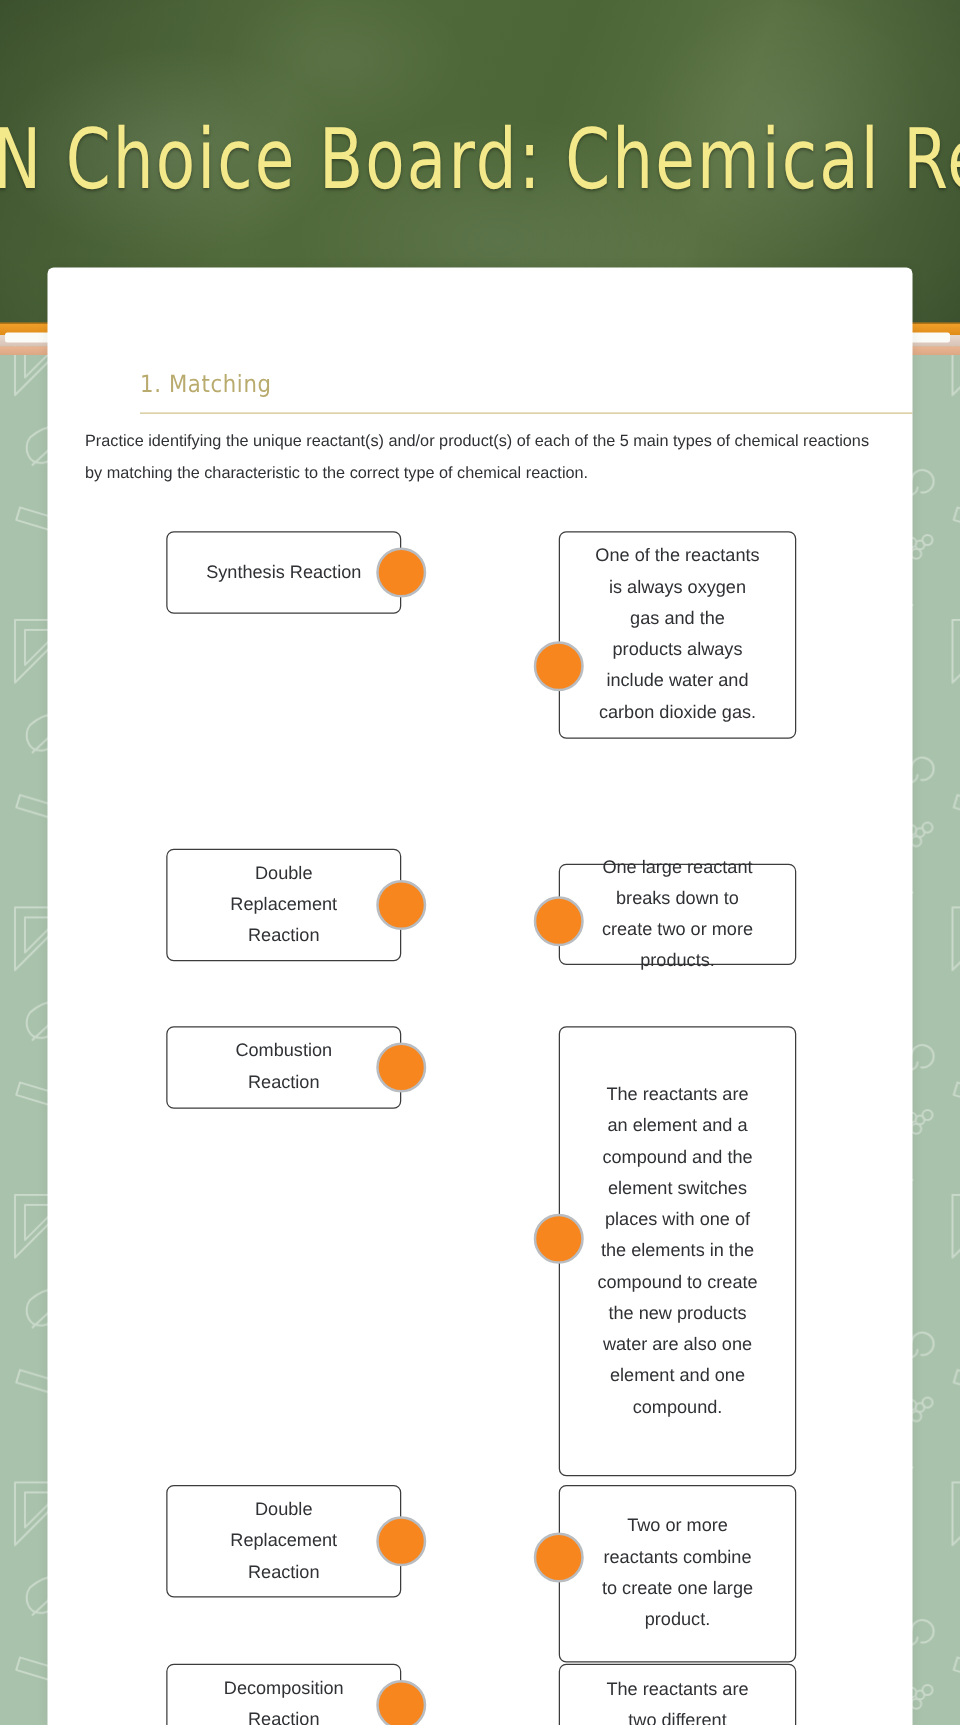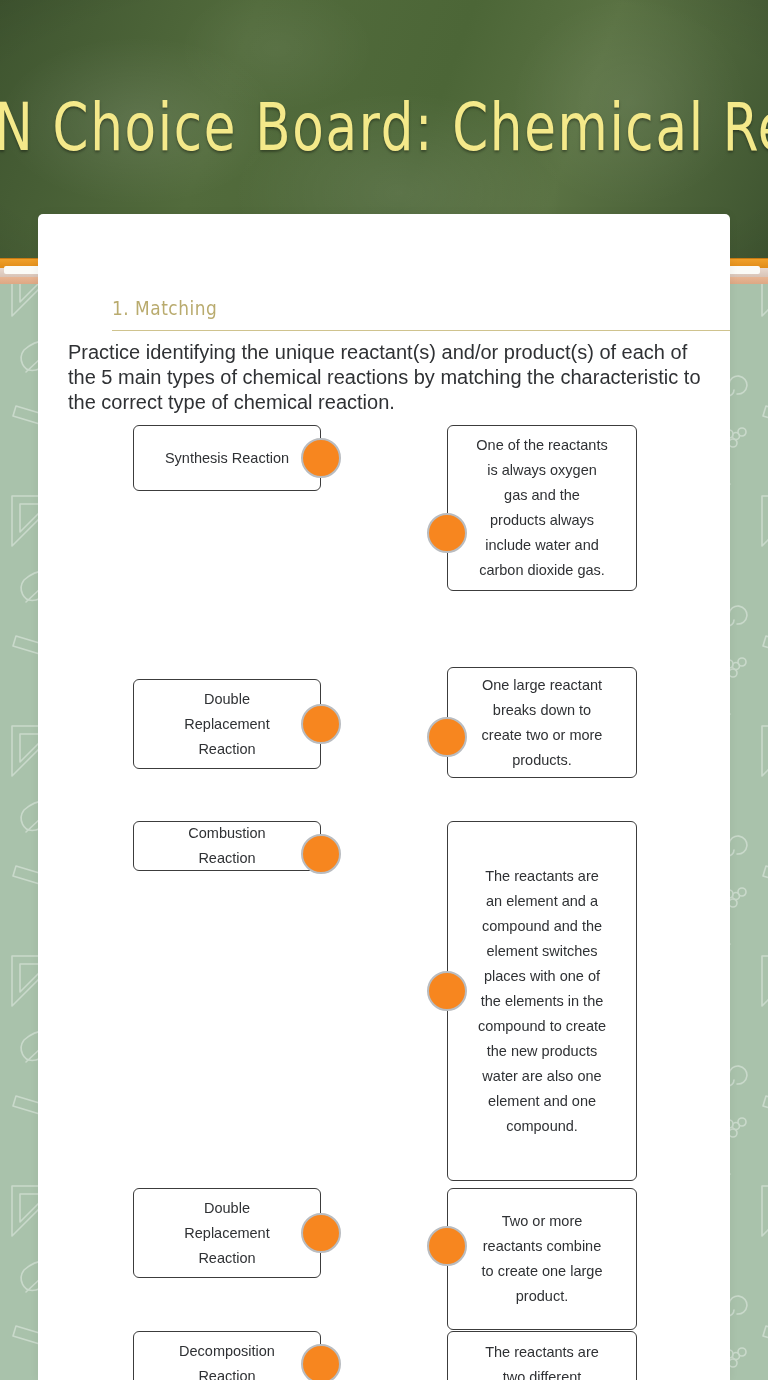--- a/index.html
+++ b/index.html
@@ -126,21 +126,21 @@
   .section-rule {
     margin-top: 12px;
     border-bottom: 1px solid #cfc38e;
   }
 
   .instructions {
     position: absolute;
     top: 126px;
     left: 30px;
     width: 634px;
-    font-size: 20px;
+    font-size: 13px;
     line-height: 25px;
     color: #2f3134;
     font-family: "Liberation Sans", sans-serif;
   }
 
   
   .match-area {
     position: absolute;
     top: 211px;
     left: 0;
@@ -253,26 +253,26 @@
         <div class="dot on-left-card" style="top:13px;"></div>
 
         <div class="card right" style="top:0px; height:166px;">One of the reactants is always oxygen gas and the products always include water and carbon dioxide gas.</div>
         <div class="dot on-right-card" style="top:88px;"></div>
       </div>
 
       <div class="match-row" style="height:0;">
         <div class="card left" style="top:254px; height:90px;">Double Replacement Reaction</div>
         <div class="dot on-left-card" style="top:279px;"></div>
 
-        <div class="card right" style="top:242px; height:111px;">One large reactant breaks down to create two or more products.</div>
+        <div class="card right" style="top:266px; height:81px;">One large reactant breaks down to create two or more products.</div>
         <div class="dot on-right-card" style="top:292px;"></div>
       </div>
 
       <div class="match-row" style="height:0;">
-        <div class="card left" style="top:396px; height:50px;">Combustion Reaction</div>
+        <div class="card left" style="top:396px; height:66px;">Combustion Reaction</div>
         <div class="dot on-left-card" style="top:409px;"></div>
 
         <div class="card right" style="top:396px; height:360px;">The reactants are an element and a compound and the element switches places with one of the elements in the compound to create the new products water are also one element and one compound.</div>
         <div class="dot on-right-card" style="top:546px;"></div>
       </div>
 
       <div class="match-row" style="height:0;">
         <div class="card left" style="top:763px; height:90px;">Double Replacement Reaction</div>
         <div class="dot on-left-card" style="top:788px;"></div>
 

